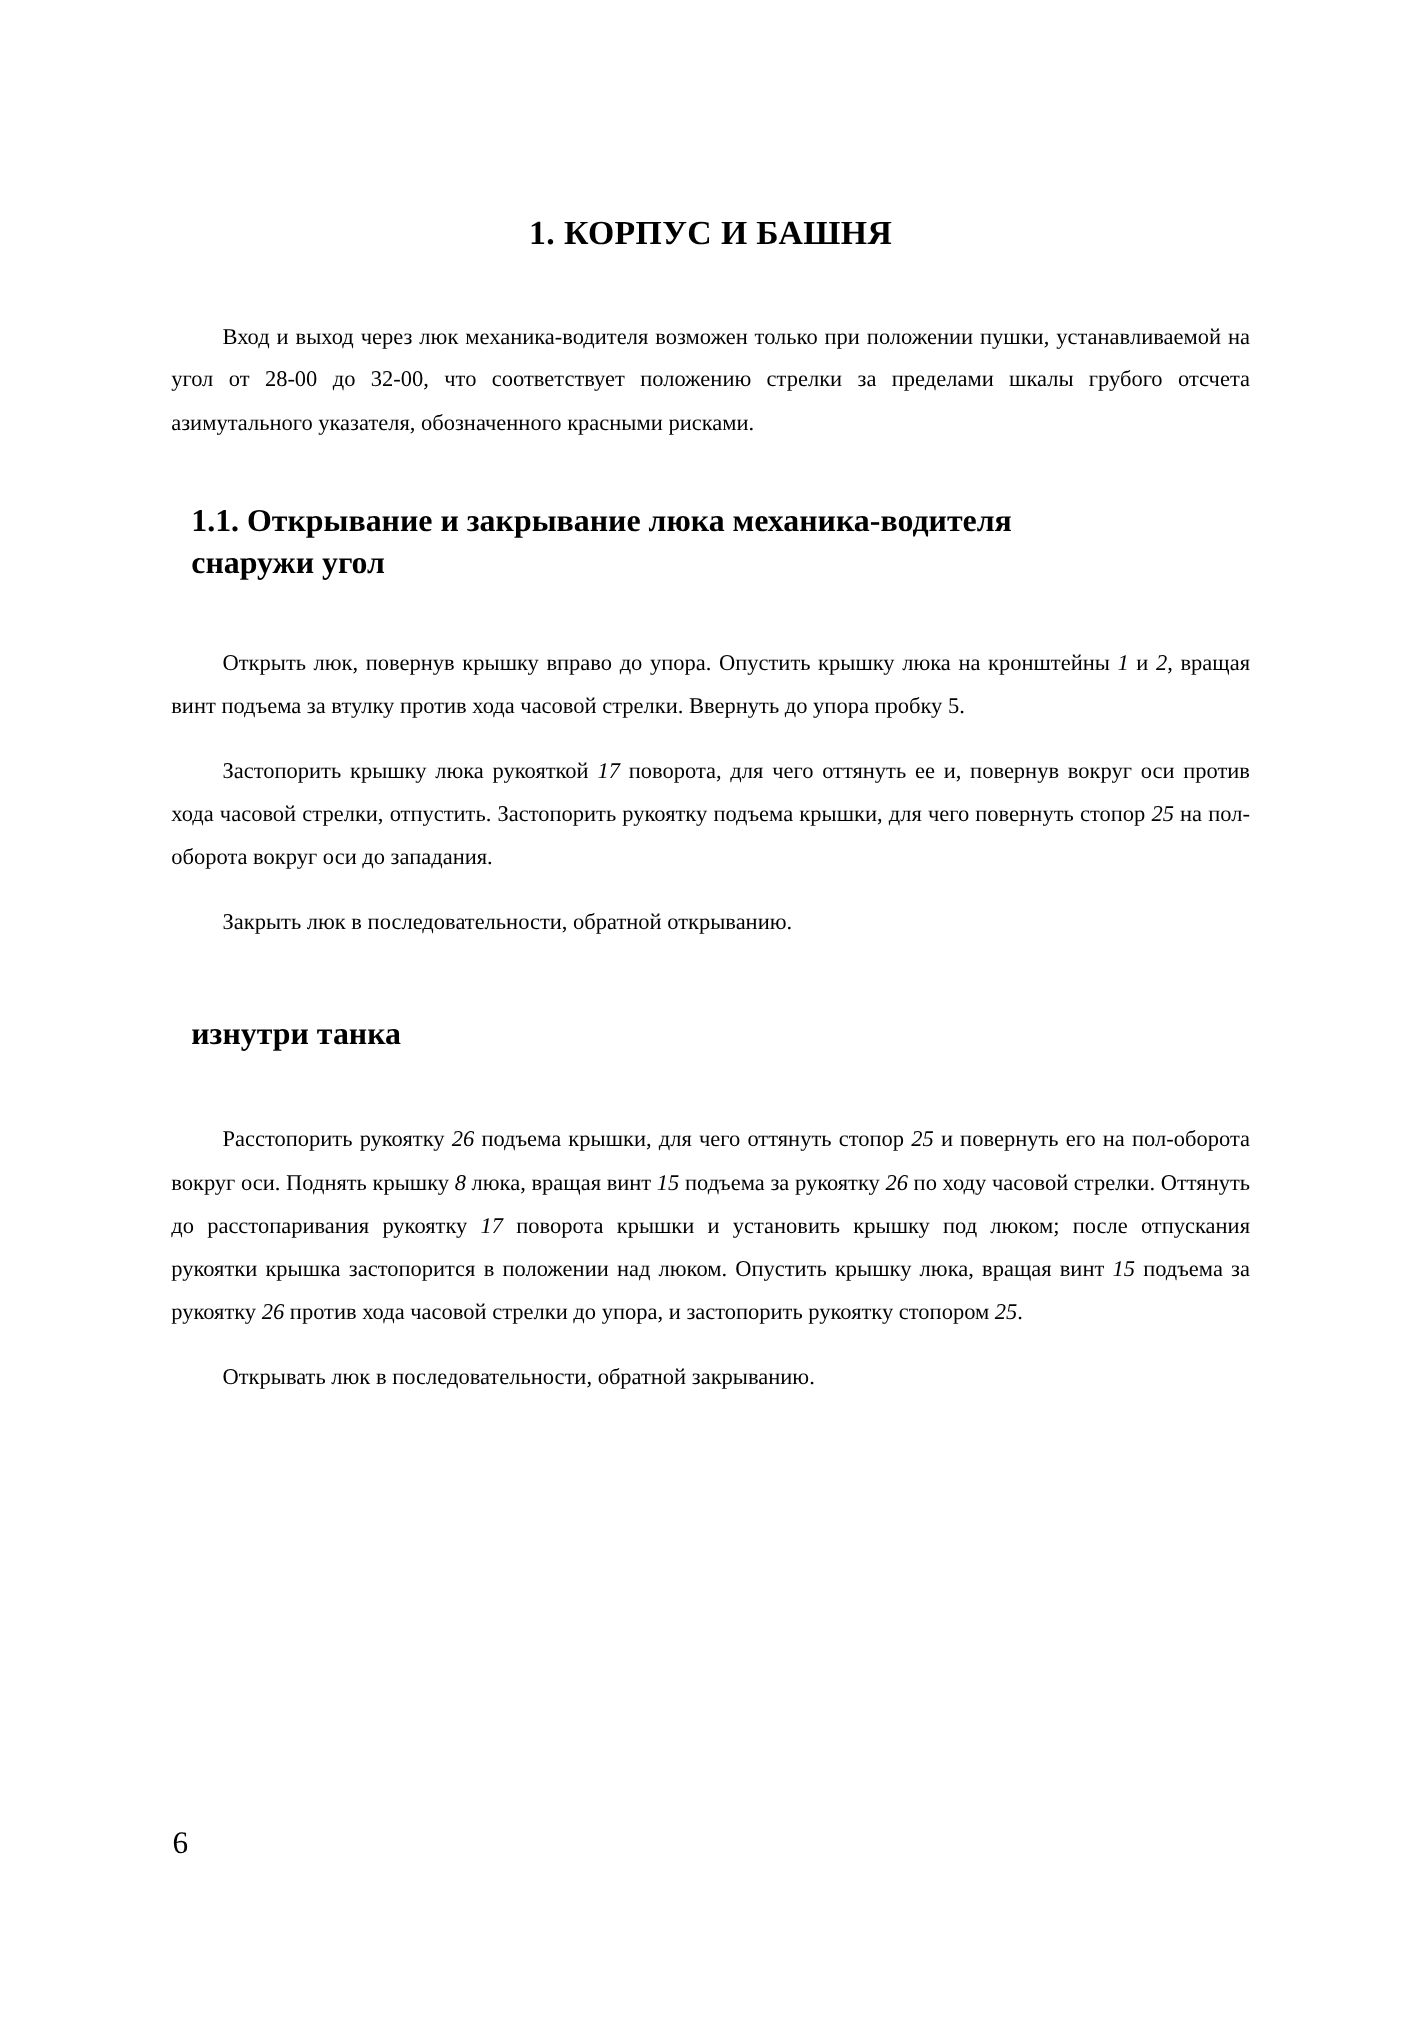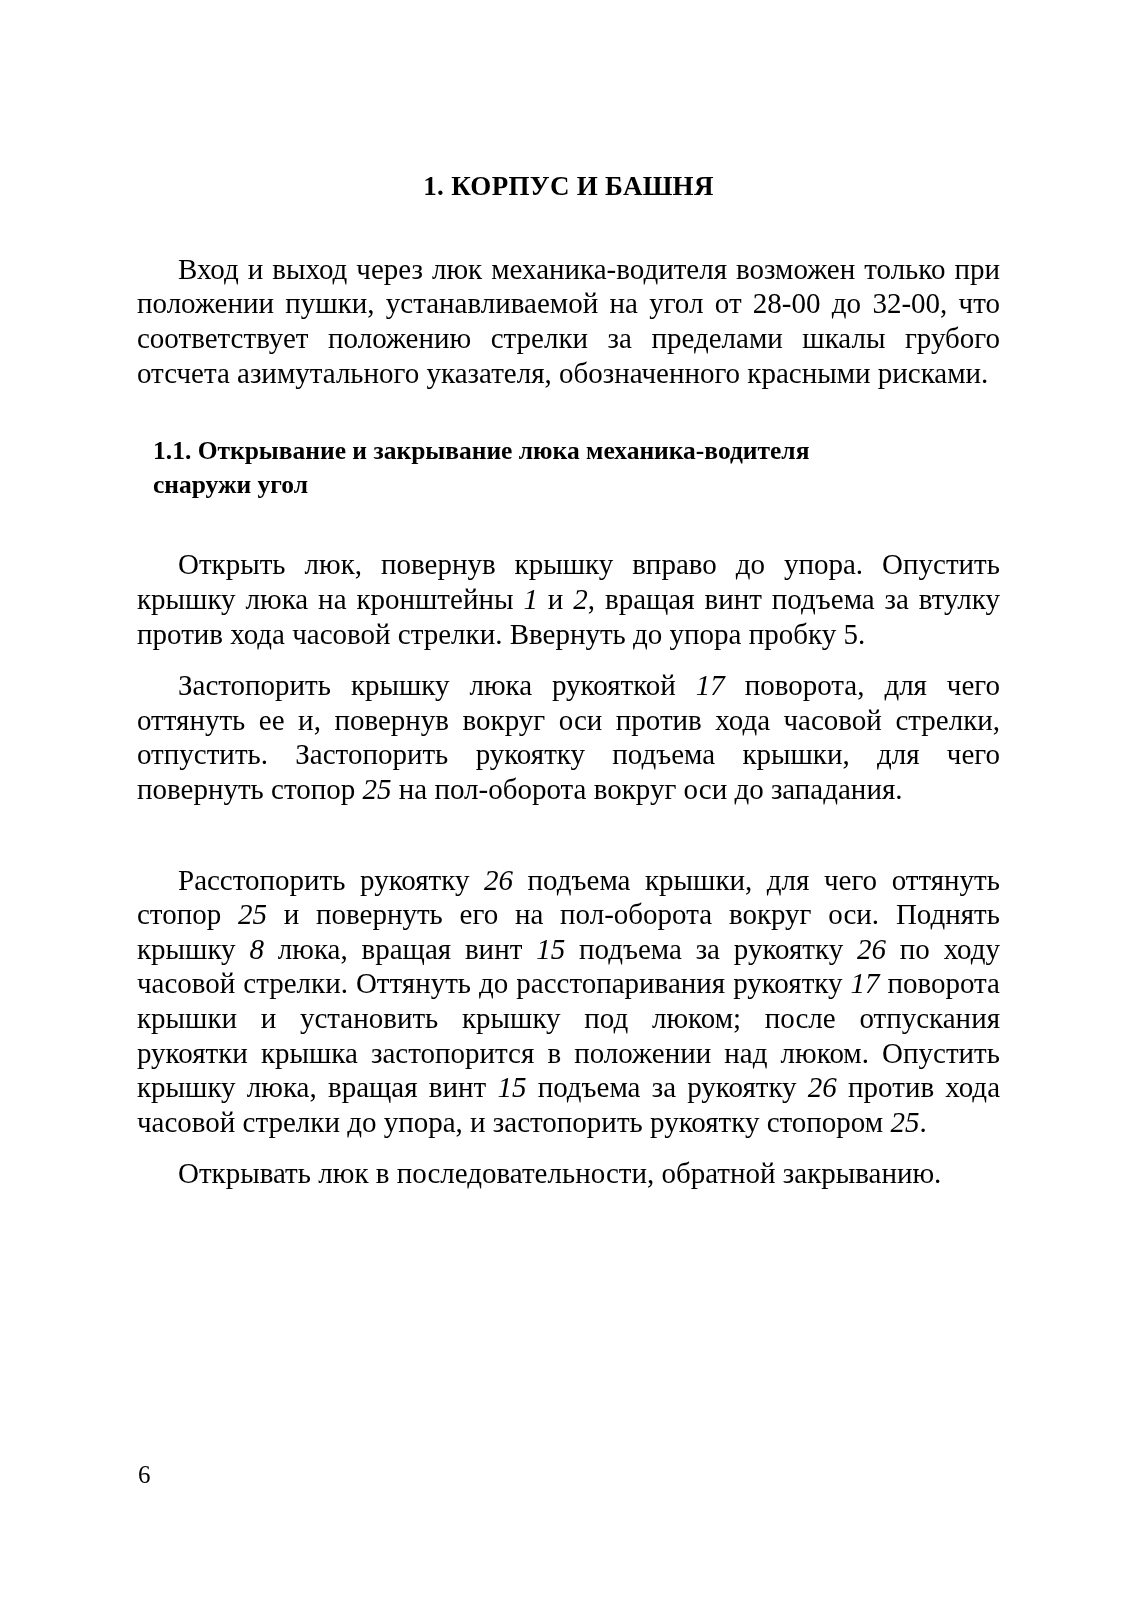--- a/index.html
+++ b/index.html
@@ -57,21 +57,21 @@
     margin-top: 44px;
     margin-bottom: 46px;
   }
   .heading-block-2 {
     margin-top: 56px;
     margin-bottom: 50px;
   }
 
   
   p.para {
-    font-size: 29px;
+    font-size: 18px;
     line-height: 34.6px;
     text-align: justify;
     text-justify: inter-word;
     text-indent: 41px;
     margin: 0;
     hyphens: manual;
   }
 
   p.para + p.para {
     margin-top: 17px;
@@ -107,23 +107,25 @@
     <p class="para intro-para">Вход и выход через люк механика-водителя возможен только при положении пушки, устанавливаемой на угол от 28-00 до 32-00, что соответствует положению стрелки за пределами шкалы грубого отсчета азимутального указателя, обозначенного красными рисками.</p>
 
     <h2 class="section-heading heading-block-1">
       <span class="hd-line">1.1. Открывание и закрывание люка механика-водителя</span>
       <span class="hd-line">снаружи угол</span>
     </h2>
 
     <div>
       <p class="para">Открыть люк, повернув крышку вправо до упора. Опустить крышку люка на кронштейны <span class="refnum">1</span> и <span class="refnum">2</span>, вращая винт подъема за втулку против хода часовой стрелки. Ввернуть до упора пробку 5.</p>
       <p class="para">Застопорить крышку люка рукояткой <span class="refnum">17</span> поворота, для чего оттянуть ее и, повернув вокруг оси против хода часовой стрелки, отпустить. Застопорить рукоятку подъема крышки, для чего повернуть стопор <span class="refnum">25</span> на пол-оборота вокруг оси до западания.</p>
+      <p class="para">Закрыть люк в последовательности, обратной открыванию.</p>
     </div>
 
     <h2 class="section-heading heading-block-2">
+      <span class="hd-line">изнутри танка</span>
     </h2>
 
     <div>
       <p class="para">Расстопорить рукоятку <span class="refnum">26</span> подъема крышки, для чего оттянуть стопор <span class="refnum">25</span> и повернуть его на пол-оборота вокруг оси. Поднять крышку <span class="refnum">8</span> люка, вращая винт <span class="refnum">15</span> подъема за рукоятку <span class="refnum">26</span> по ходу часовой стрелки. Оттянуть до расстопаривания рукоятку <span class="refnum">17</span> поворота крышки и установить крышку под люком; после отпускания рукоятки крышка застопорится в положении над люком. Опустить крышку люка, вращая винт <span class="refnum">15</span> подъема за рукоятку <span class="refnum">26</span> против хода часовой стрелки до упора, и застопорить рукоятку стопором <span class="refnum">25</span>.</p>
       <p class="para">Открывать люк в последовательности, обратной закрыванию.</p>
     </div>
 
   </div>
 
   <div class="page-number">6</div>

